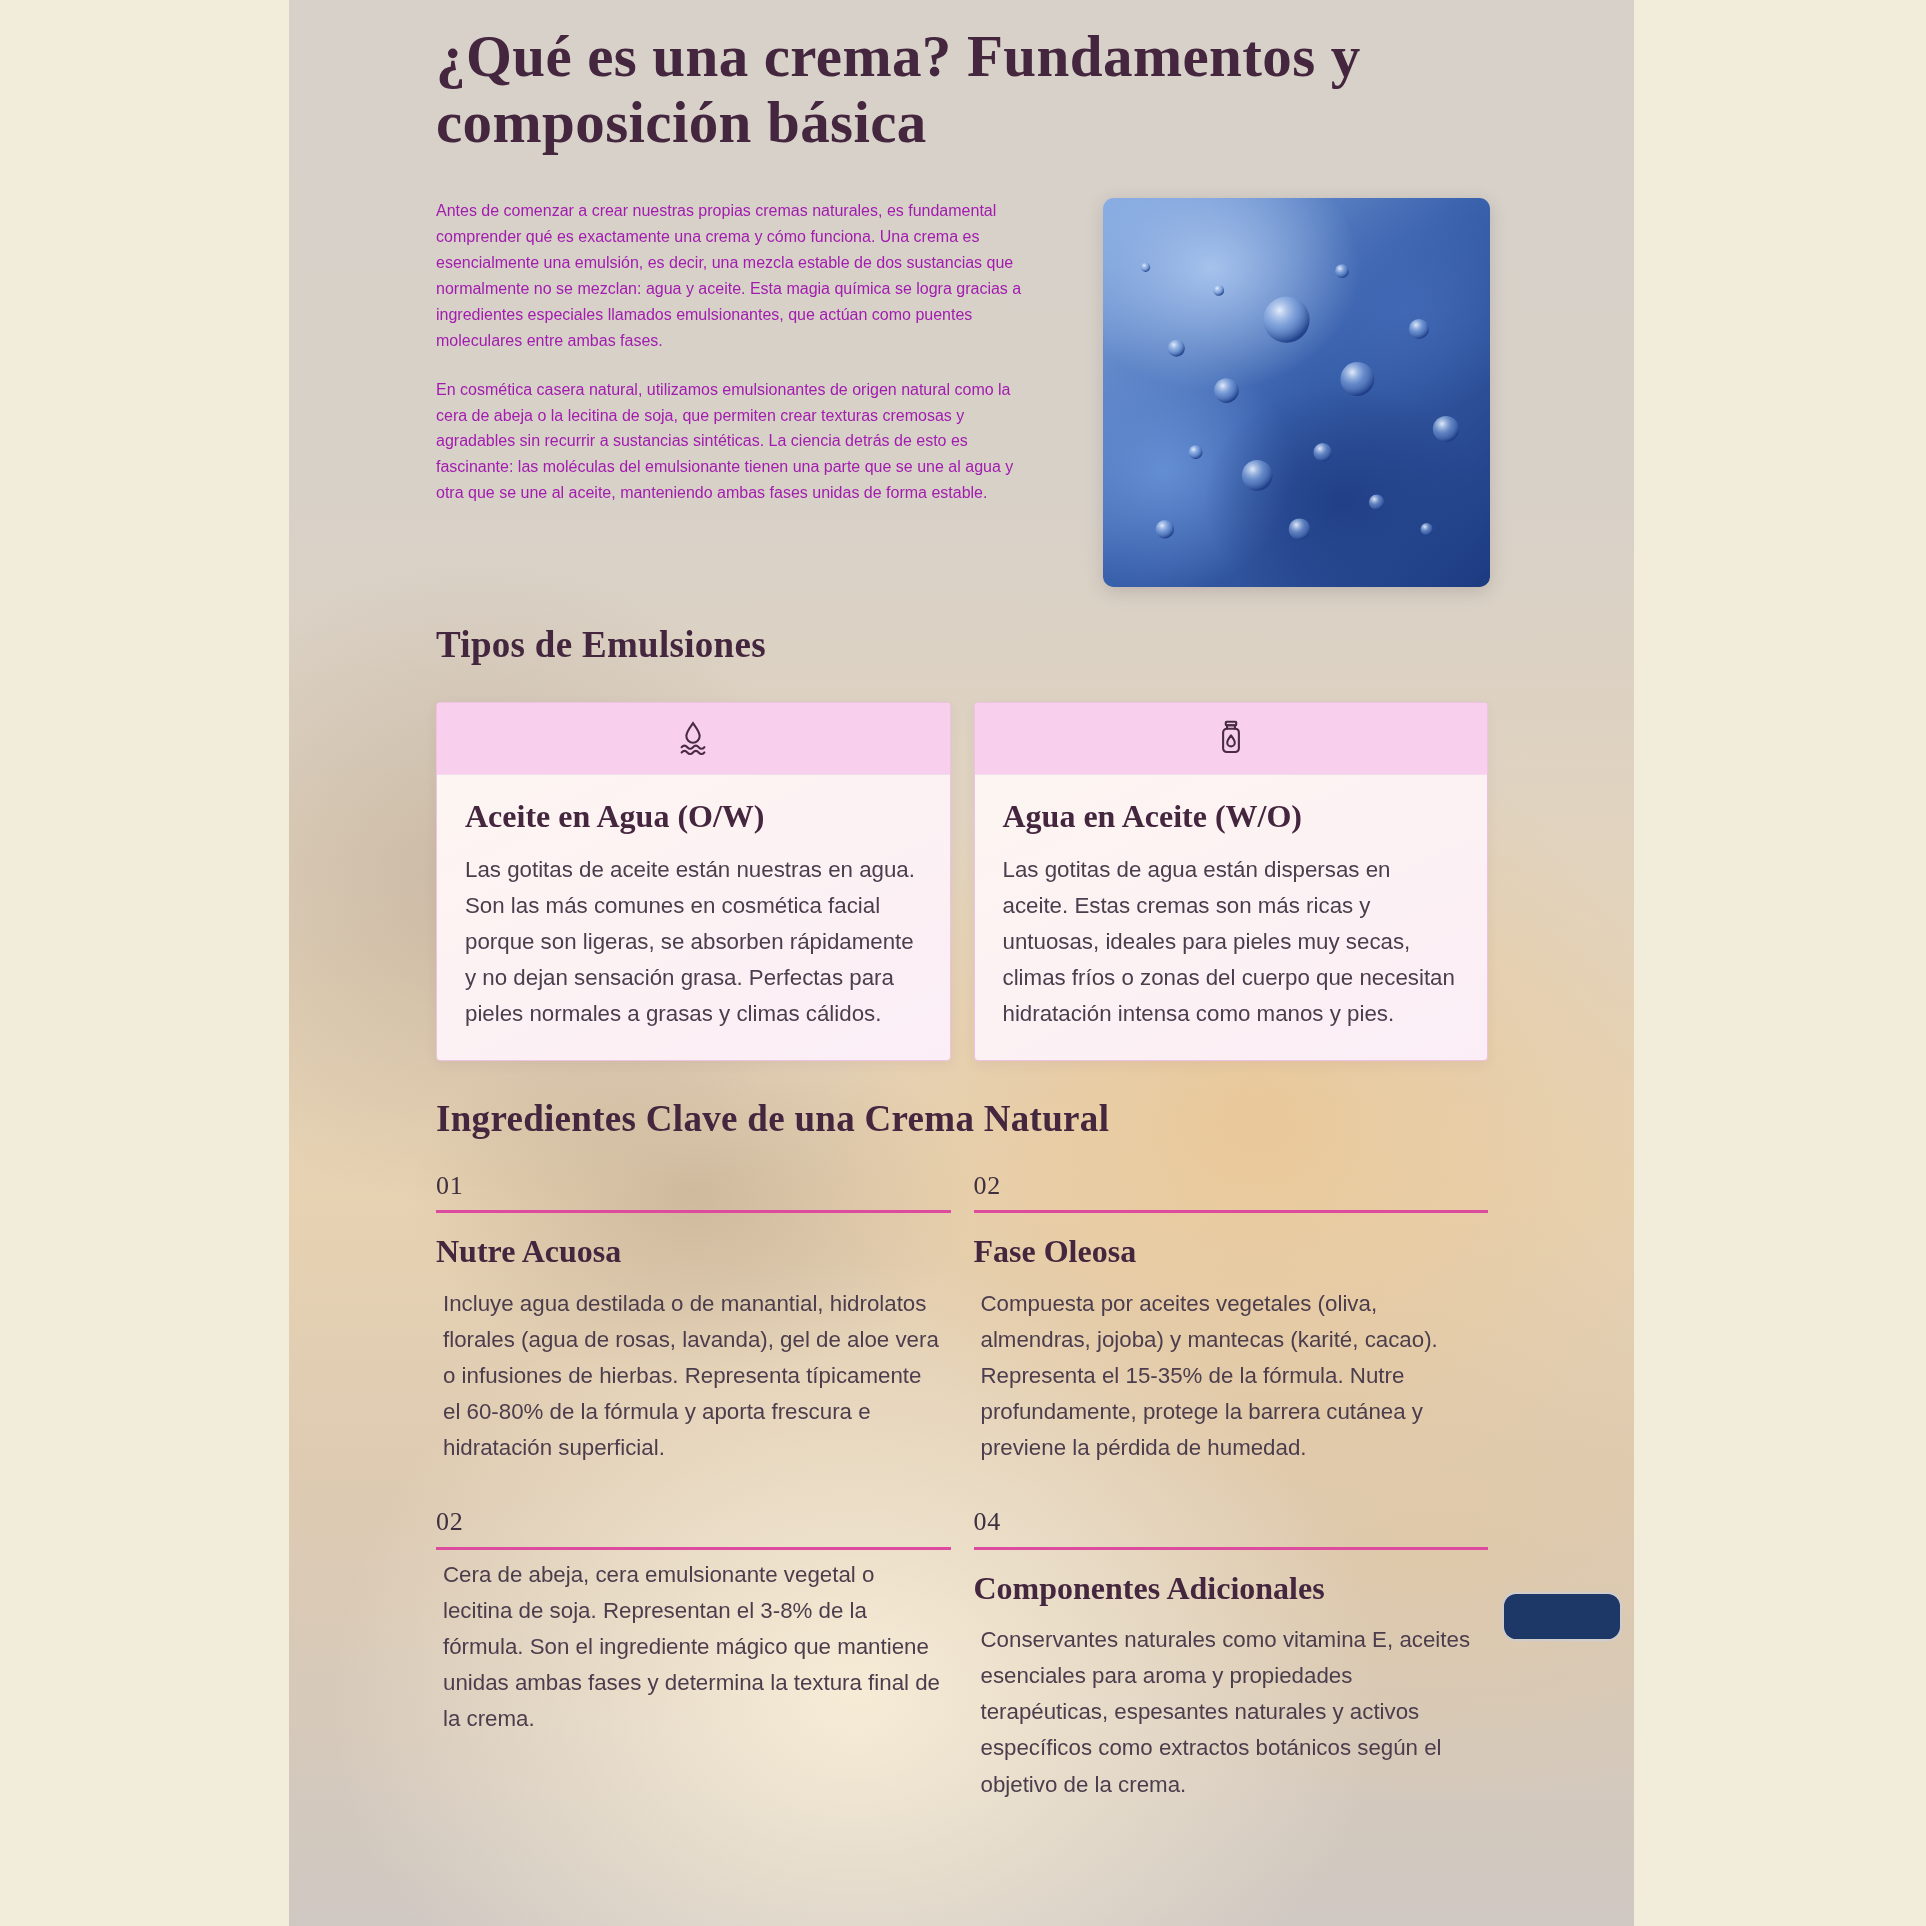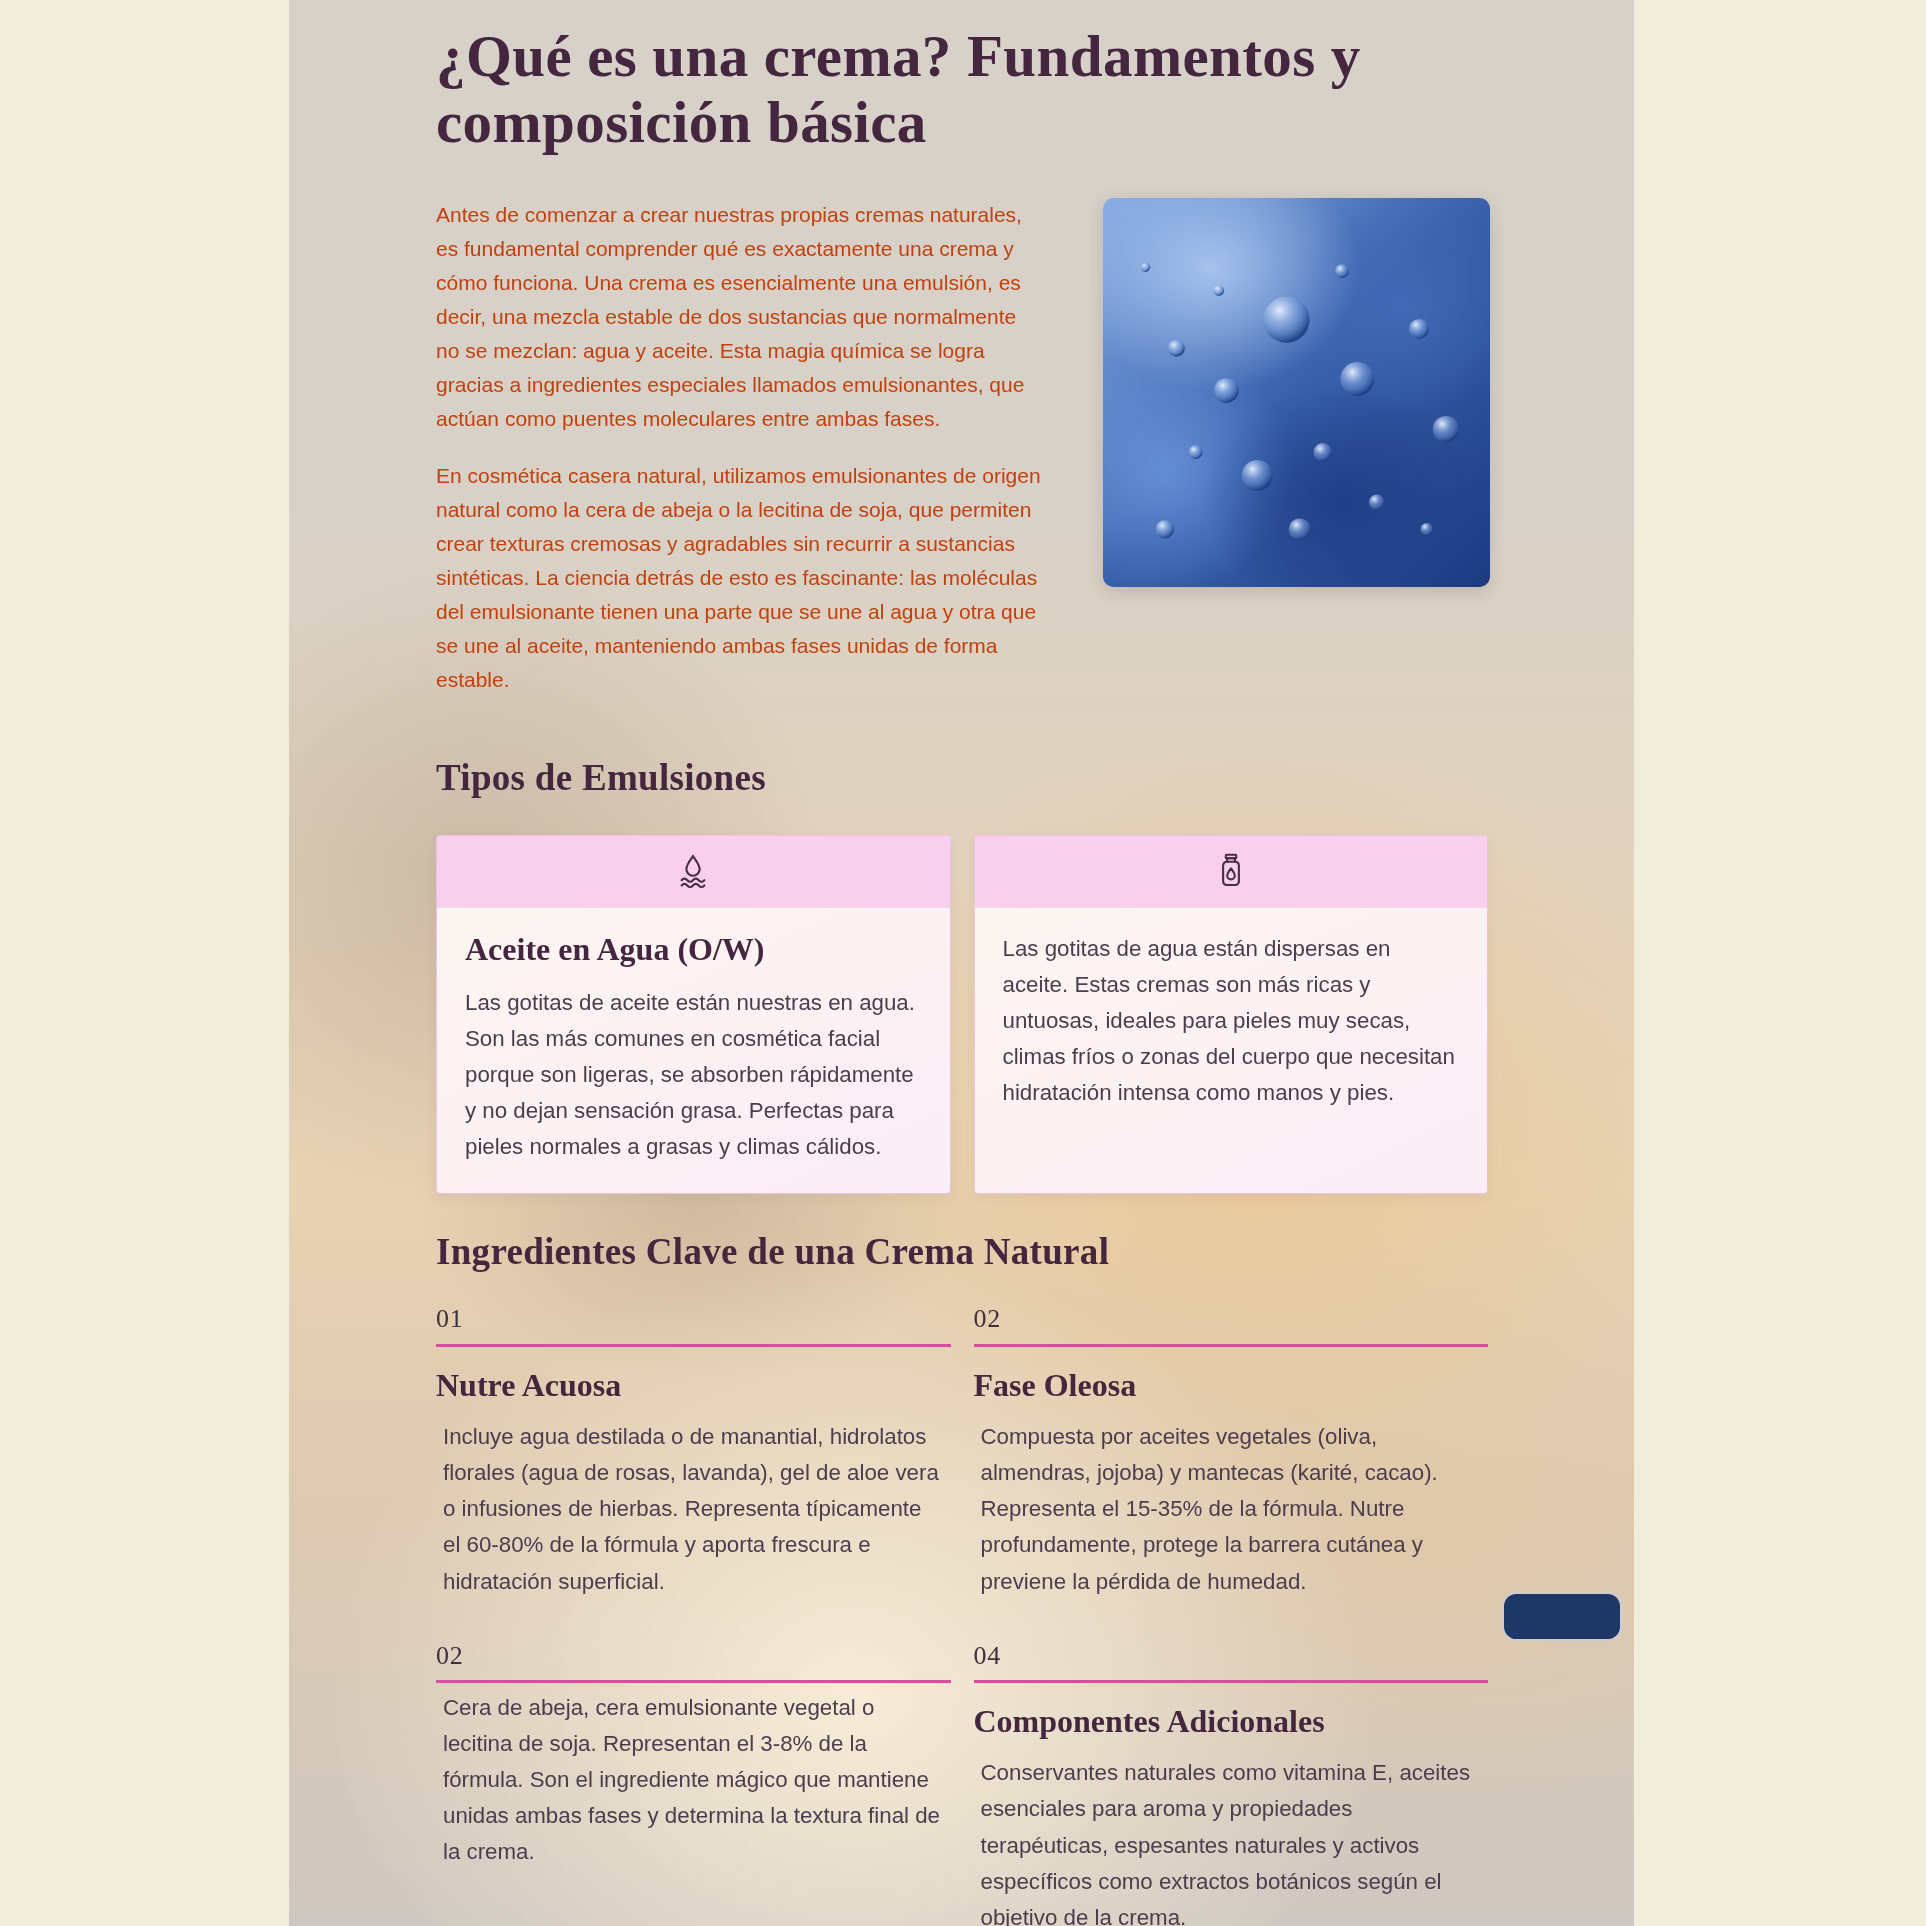--- a/index.html
+++ b/index.html
@@ -21,21 +21,21 @@
   }
   .inner{position:absolute;left:289px;top:0;width:1345px;height:1604px;
     box-sizing:border-box;padding:23px 146px 0 147px;}
   h1{
     font-family:"Liberation Serif","DejaVu Serif",serif;
     font-size:59px;line-height:1.12;font-weight:700;
     color:#44263e;margin:0 0 43px 0;letter-spacing:0.4px;
   }
   .intro-row{display:flex;align-items:flex-start;gap:62px;}
   .intro-text{width:605px;flex:0 0 605px;}
-  .intro-text p{font-size:21px;line-height:1.62;margin:0 0 23px 0;color:#c2410c;}
+  .intro-text p{font-size:16px;line-height:1.62;margin:0 0 23px 0;color:#a21caf;}
   .photo{
     flex:0 0 387px;width:387px;height:389px;border-radius:10.8px;position:relative;overflow:hidden;
     background:
       radial-gradient(55% 45% at 28% 18%, rgba(173,200,240,0.9), rgba(173,200,240,0) 70%),
       radial-gradient(45% 40% at 78% 28%, rgba(66,105,181,0.9), rgba(66,105,181,0) 70%),
       radial-gradient(50% 42% at 62% 78%, rgba(32,62,133,0.95), rgba(32,62,133,0) 72%),
       radial-gradient(48% 45% at 16% 70%, rgba(104,146,215,0.9), rgba(104,146,215,0) 70%),
       linear-gradient(135deg,#86abe2 0%,#3a62ad 48%,#1c3a80 100%);
     box-shadow:0 4.6px 17px rgba(60,50,70,0.18);
   }
@@ -151,20 +151,21 @@
         <span>
           <svg class="icon-svg" width="42" height="42" viewBox="0 0 48 48" fill="none" stroke="#4a2b43" stroke-width="2.4" stroke-linecap="round" stroke-linejoin="round">
             <path d="M19.5 13.5v-4h9v4"></path>
             <rect x="18" y="5.5" width="12" height="4" rx="1"></rect>
             <path d="M19.5 13.5h9c3 0 4.5 2 4.5 4.5v18a4 4 0 0 1-4 4H19a4 4 0 0 1-4-4V18c0-2.5 1.5-4.5 4.5-4.5z"></path>
             <path d="M24 21c-2.6 3.6-4.3 5.7-4.3 8.3a4.3 4.3 0 0 0 8.6 0C28.3 26.7 26.6 24.6 24 21z"></path>
           </svg>
         </span>
       </div>
       <div class="card-body">
+        <div class="card-title">Agua en Aceite (W/O)</div>
         <p class="card-text">Las gotitas de agua están dispersas en aceite. Estas cremas son más ricas y untuosas, ideales para pieles muy secas, climas fríos o zonas del cuerpo que necesitan hidratación intensa como manos y pies.</p>
       </div>
     </div>
 
   </div>
 
   <h2>Ingredientes Clave de una Crema Natural</h2>
 
   <div class="grid">
 

